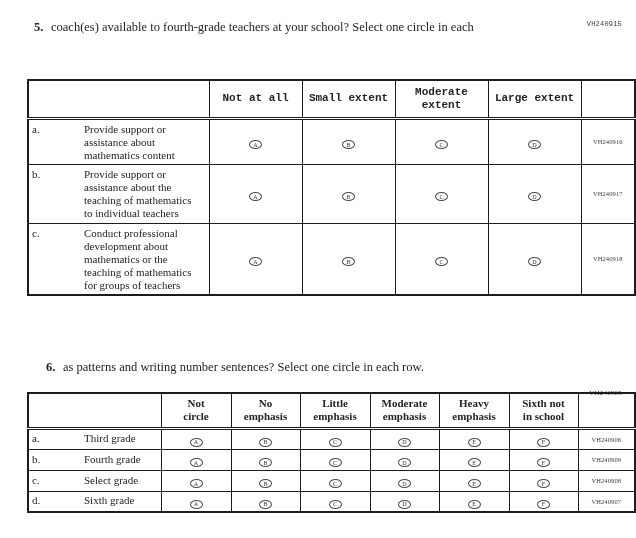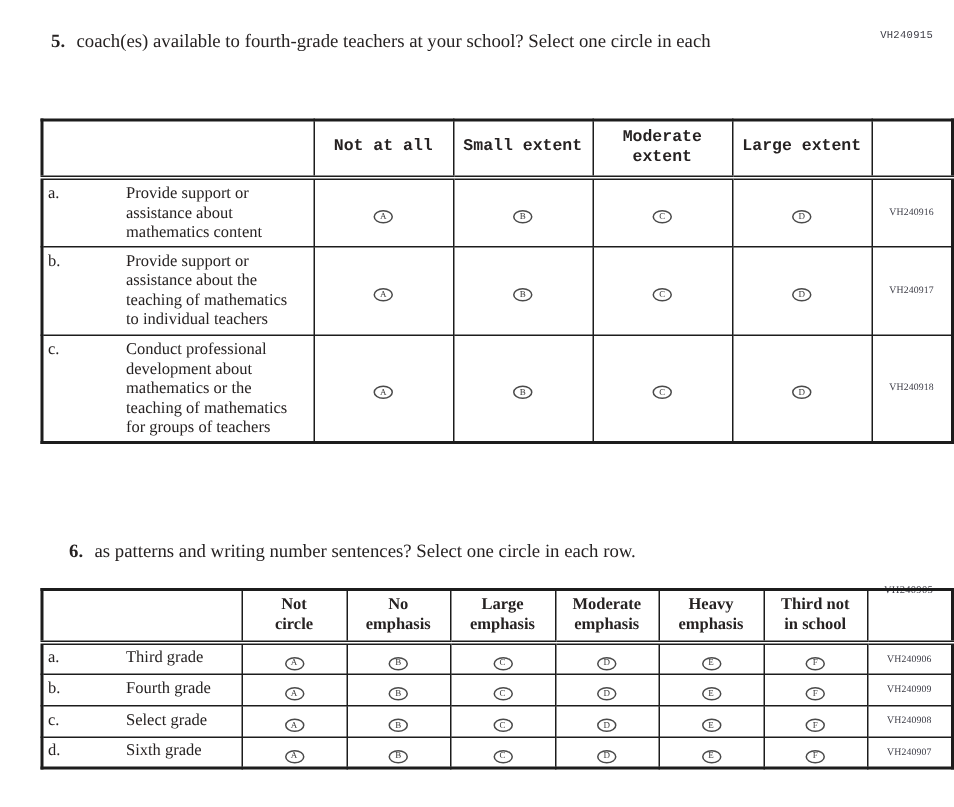--- a/index.html
+++ b/index.html
@@ -200,33 +200,33 @@
       <th></th>
       <th>
           <div>Not</div>
           <div>circle</div>
         </th>
       <th>
           <div>No</div>
           <div>emphasis</div>
         </th>
       <th>
-          <div>Large</div>
+          <div>Little</div>
           <div>emphasis</div>
         </th>
       <th>
           <div>Moderate</div>
           <div>emphasis</div>
         </th>
       <th>
           <div>Heavy</div>
           <div>emphasis</div>
         </th>
       <th>
-          <div>Third not</div>
+          <div>Sixth not</div>
           <div>in school</div>
         </th>
       <th></th>
     </tr>
   </thead>
   <tbody>
     <tr>
       <td class="label-cell">
         <div class="label-wrap">
             <span class="row-letter">a.</span>

